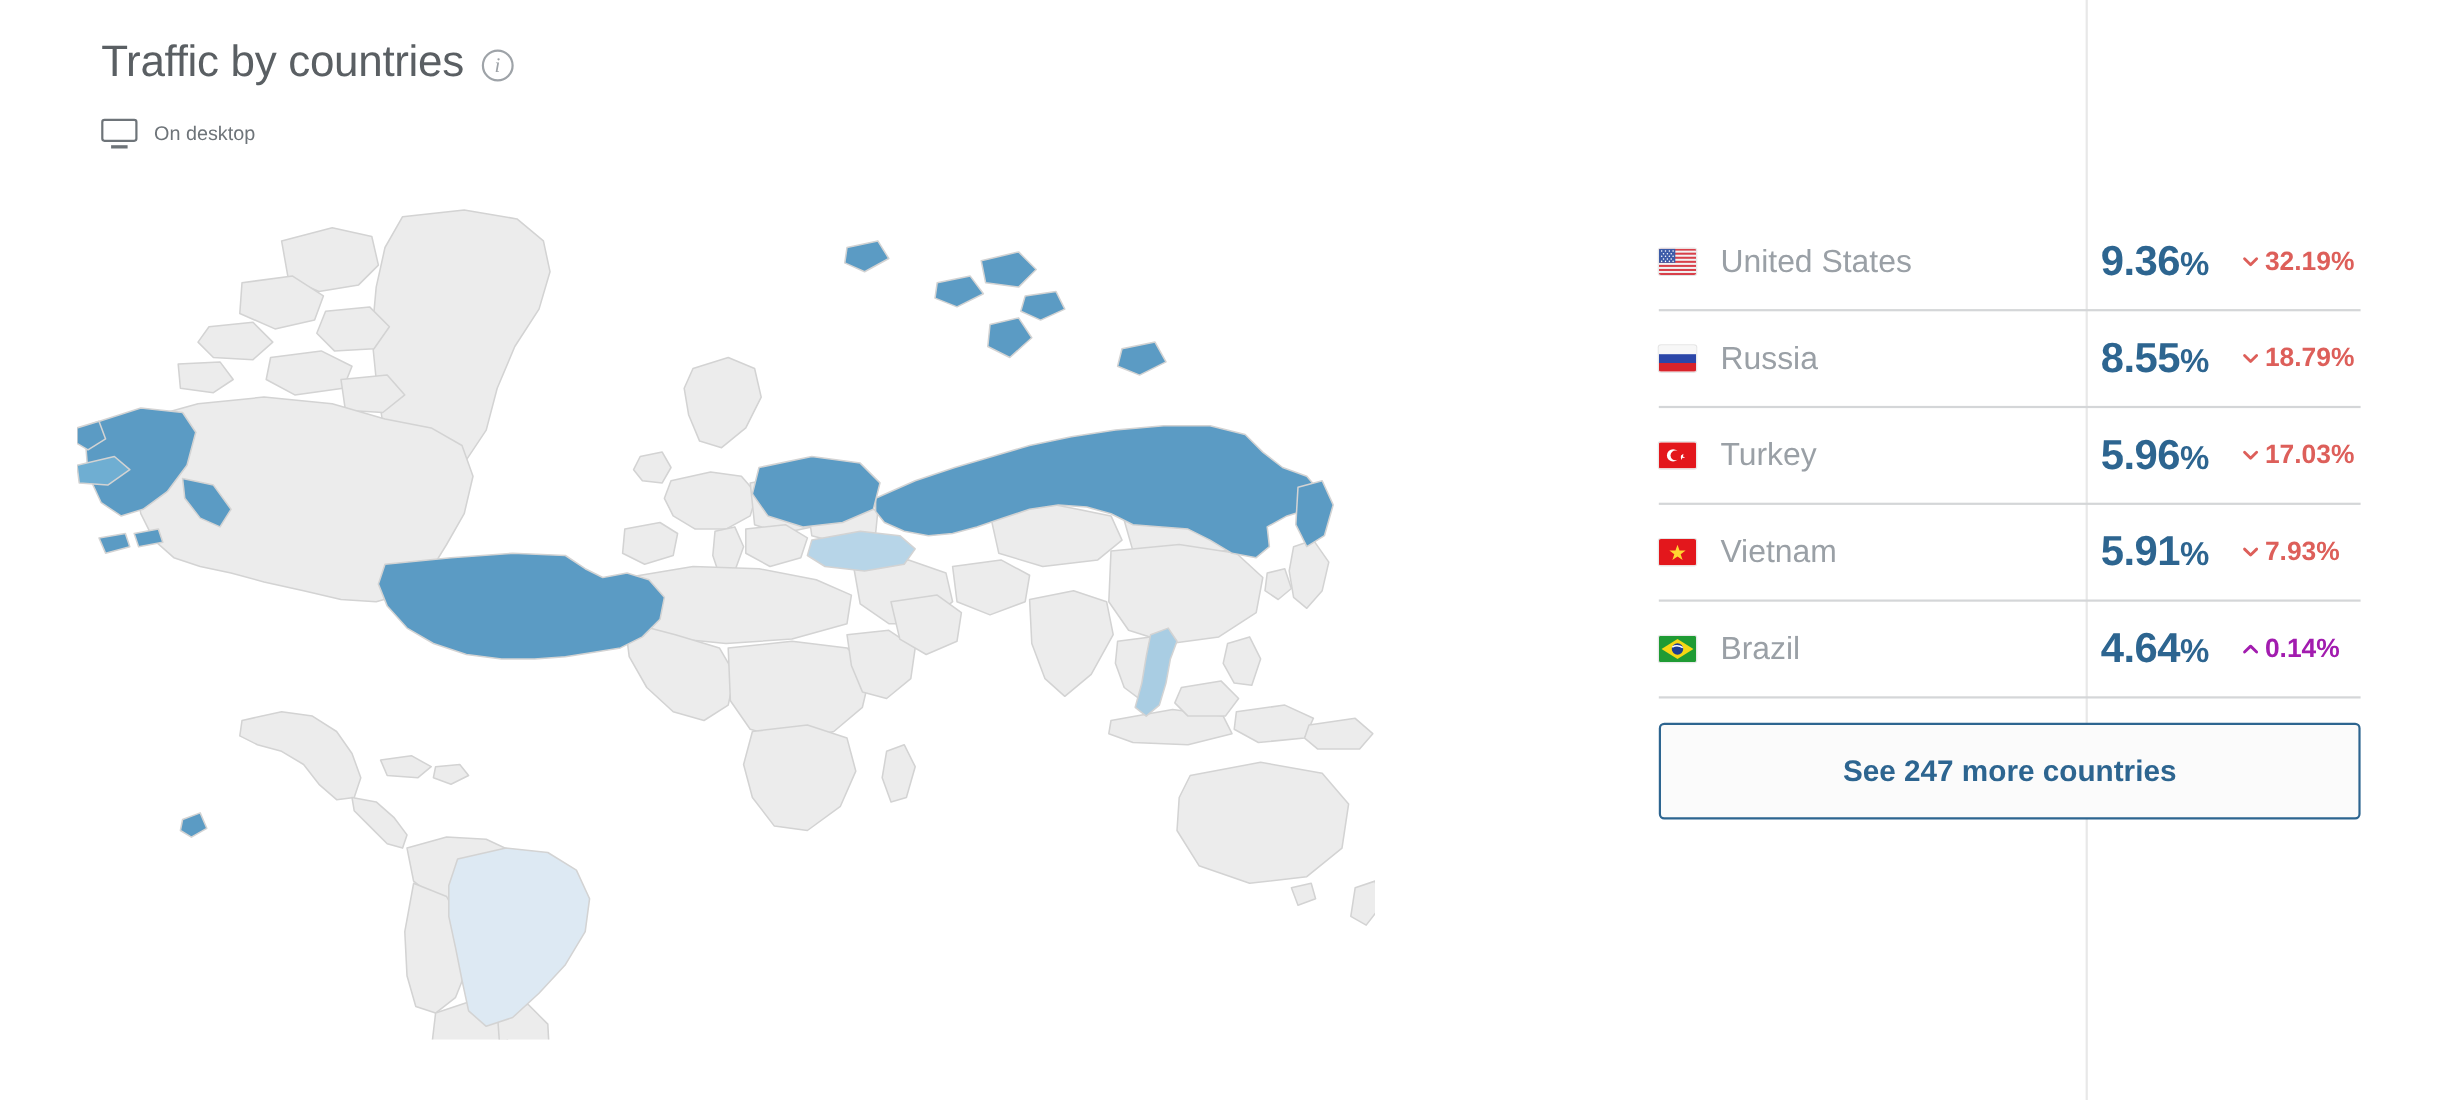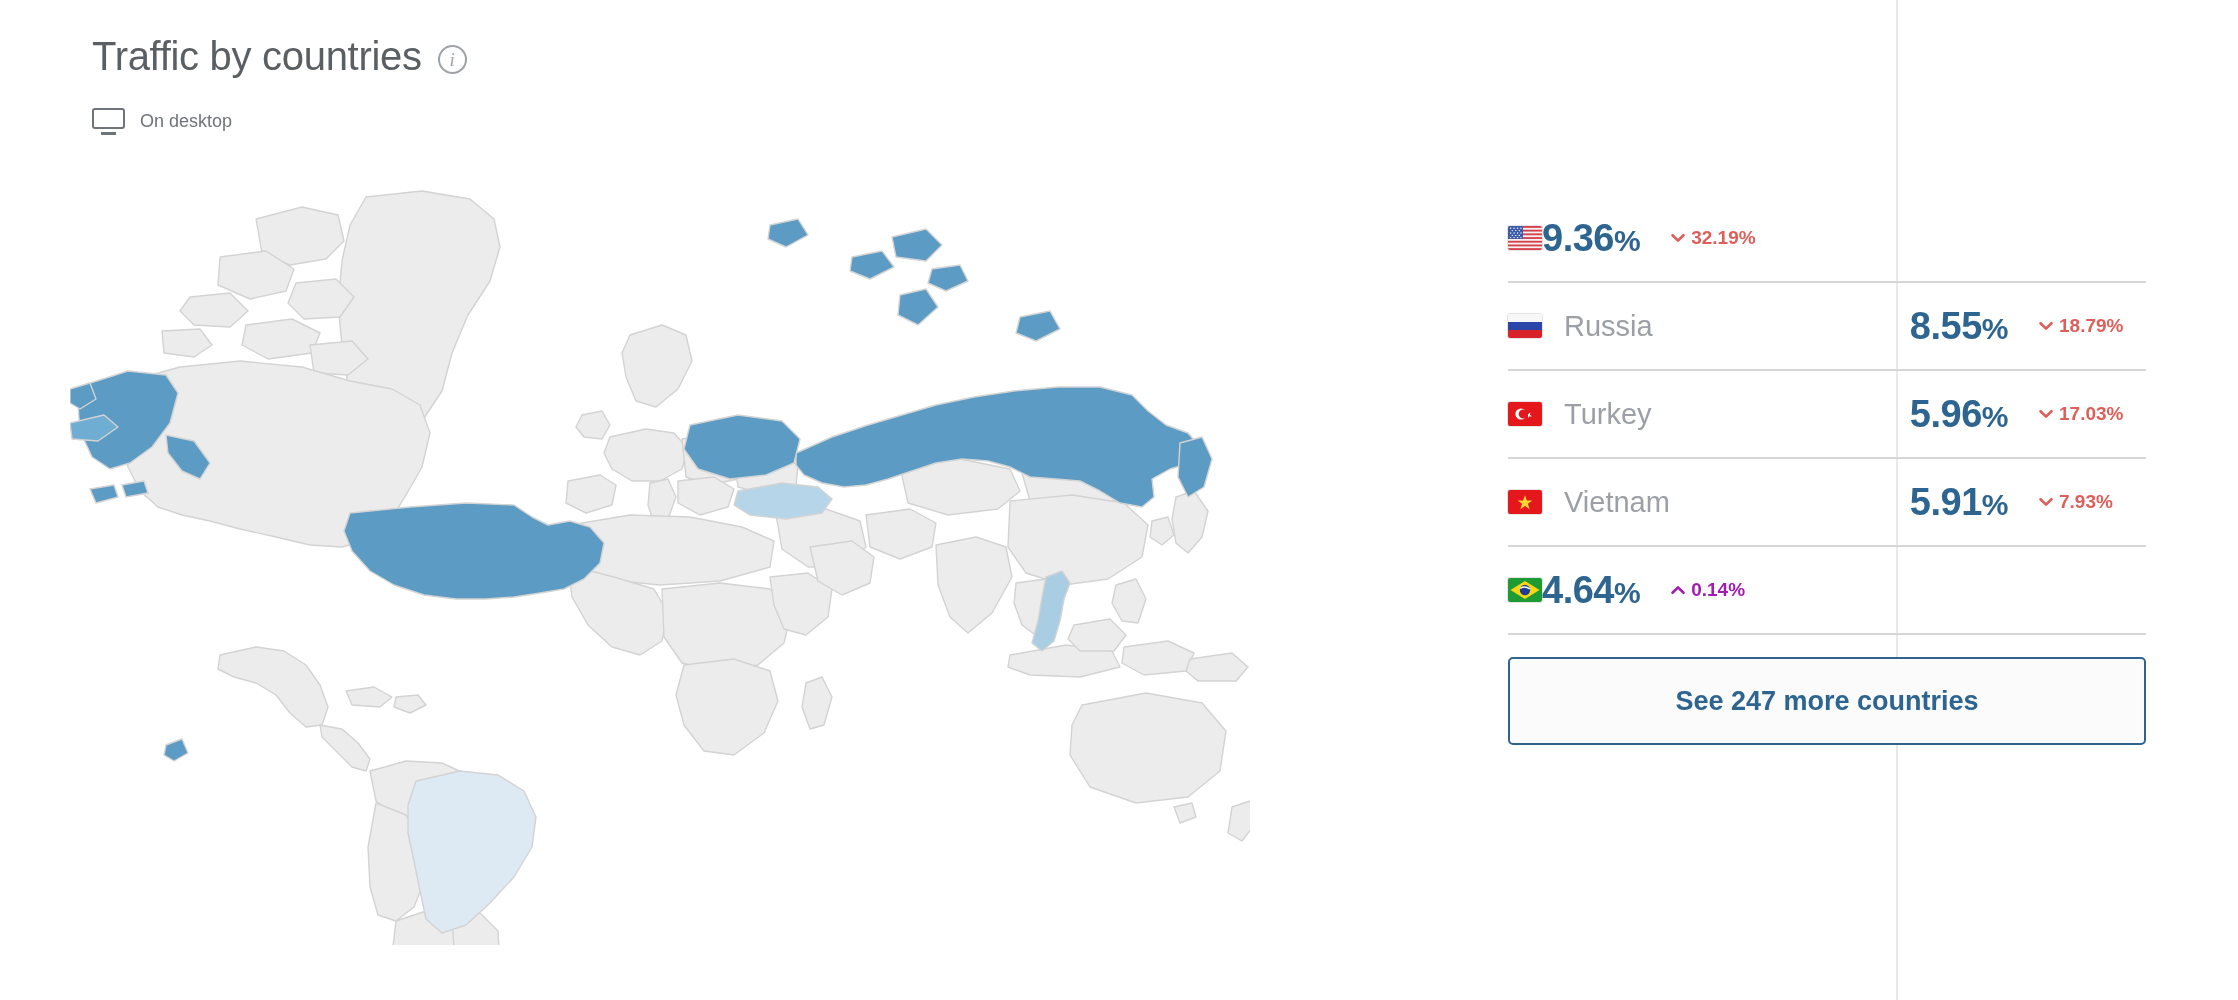--- a/index.html
+++ b/index.html
@@ -127,21 +127,21 @@
     margin-right: 30px;
   }
   .share .pct { font-size: 30px; }
 
   .delta {
     flex: 0 0 108px;
     display: flex;
     align-items: center;
     justify-content: flex-start;
     gap: 5px;
-    font-size: 19px;
+    font-size: 24px;
     font-weight: bold;
   }
   .delta.down { color: #dd5f5a; }
   .delta.up { color: #a21caf; }
   .chev { width: 16px; height: 16px; flex: 0 0 16px; }
 
   
   .more-button {
     margin-top: 22px;
     width: 638px;
@@ -306,20 +306,21 @@
             <circle cx="4.3" cy="9.4" r="0.7"></circle>
               <circle cx="7.8" cy="9.4" r="0.7"></circle>
               <circle cx="11.3" cy="9.4" r="0.7"></circle>
             <circle cx="2.6" cy="11.6" r="0.7"></circle>
               <circle cx="6.1" cy="11.6" r="0.7"></circle>
               <circle cx="9.6" cy="11.6" r="0.7"></circle>
               <circle cx="13" cy="11.6" r="0.7"></circle>
           </g>
         </svg>
       </span>
+      <span class="country-name">United States</span>
       <span class="share"><span>9.36</span><span class="pct">%</span></span>
       <span class="delta down">
         <svg class="chev" viewBox="0 0 16 16">
             <path d="M2.5 5.2 L8 10.6 L13.5 5.2" fill="none" stroke="currentColor" stroke-width="2.6" stroke-linecap="round" stroke-linejoin="round"></path>
           </svg>
         <span>32.19%</span>
       </span>
     </div>
 
     <div class="country-row">
@@ -378,20 +379,21 @@
 
     <div class="country-row">
       <span class="flag">
         <svg viewBox="0 0 34 24">
           <rect width="34" height="24" fill="#1f9b34"></rect>
           <path d="M17 3 L31.5 12 L17 21 L2.5 12 Z" fill="#f5d714"></path>
           <circle cx="17" cy="12" r="5.2" fill="#1c3d91"></circle>
           <path d="M12.2 10.3 Q17 7.6 21.8 10.8" fill="none" stroke="#ffffff" stroke-width="1.5"></path>
         </svg>
       </span>
+      <span class="country-name">Brazil</span>
       <span class="share"><span>4.64</span><span class="pct">%</span></span>
       <span class="delta up">
         <svg class="chev" viewBox="0 0 16 16">
             <path d="M2.5 10.8 L8 5.4 L13.5 10.8" fill="none" stroke="currentColor" stroke-width="2.6" stroke-linecap="round" stroke-linejoin="round"></path>
           </svg>
         <span>0.14%</span>
       </span>
     </div>
 
     <div class="more-button">See 247 more countries</div>

